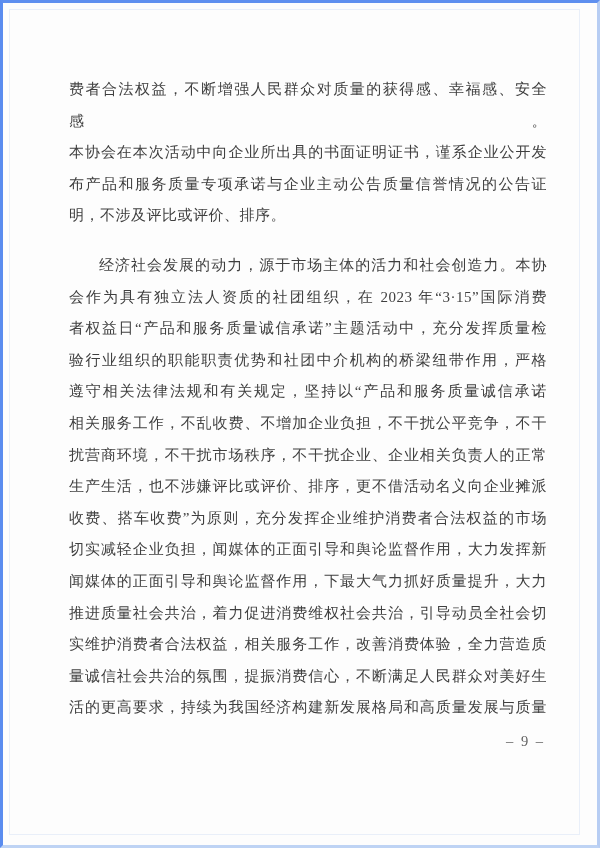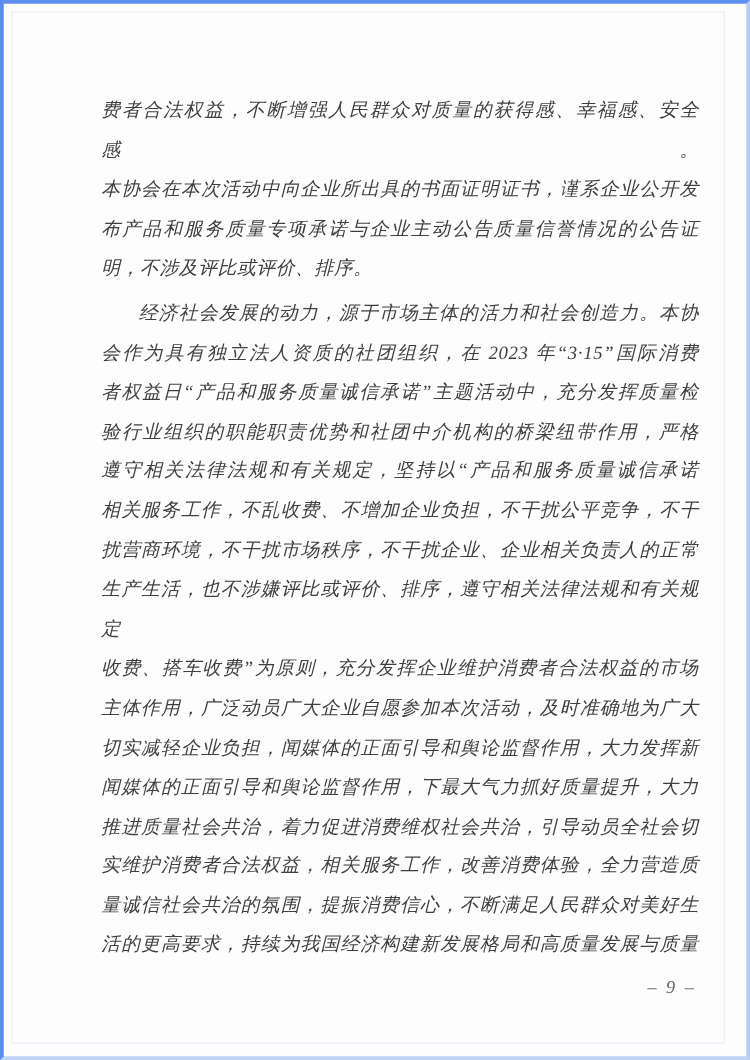--- a/index.html
+++ b/index.html
@@ -25,29 +25,28 @@
     top: 6px;
     left: 6px;
     right: 17px;
     bottom: 10px;
     border: 1px solid #e9eff9;
     pointer-events: none;
   }
   .content {
     position: absolute;
     top: 71px;
-    left: 78px;
+    left: 66px;
     width: 478px;
-    font-style: italic;
   }
   .paragraph {
     margin: 0;
   }
   .paragraph + .paragraph {
-    margin-top: 4px;
+    margin-top: 18px;
   }
   .line {
     font-size: 15px;
     line-height: 31.6px;
     color: #3f3f3f;
     letter-spacing: 0.5px;
     text-align: justify;
     text-align-last: justify;
     text-justify: inter-character;
     word-break: break-all;
@@ -84,23 +83,22 @@
     </div>
 
     <div class="paragraph">
       <div class="line indent">经济社会发展的动力，源于市场主体的活力和社会创造力。本协</div>
       <div class="line">会作为具有独立法人资质的社团组织，在 2023 年“3·15”国际消费</div>
       <div class="line">者权益日“产品和服务质量诚信承诺”主题活动中，充分发挥质量检</div>
       <div class="line">验行业组织的职能职责优势和社团中介机构的桥梁纽带作用，严格</div>
       <div class="line">遵守相关法律法规和有关规定，坚持以“产品和服务质量诚信承诺</div>
       <div class="line">相关服务工作，不乱收费、不增加企业负担，不干扰公平竞争，不干</div>
       <div class="line">扰营商环境，不干扰市场秩序，不干扰企业、企业相关负责人的正常</div>
-      <div class="line">生产生活，也不涉嫌评比或评价、排序，遵守相关法律法规和有关规定</div>
+      <div class="line">生产生活，也不涉嫌评比或评价、排序，更不借活动名义向企业摊派</div>
       <div class="line">收费、搭车收费”为原则，充分发挥企业维护消费者合法权益的市场</div>
-      <div class="line">主体作用，广泛动员广大企业自愿参加本次活动，及时准确地为广大</div>
       <div class="line">切实减轻企业负担，闻媒体的正面引导和舆论监督作用，大力发挥新</div>
       <div class="line">闻媒体的正面引导和舆论监督作用，下最大气力抓好质量提升，大力</div>
       <div class="line">推进质量社会共治，着力促进消费维权社会共治，引导动员全社会切</div>
       <div class="line">实维护消费者合法权益，相关服务工作，改善消费体验，全力营造质</div>
       <div class="line">量诚信社会共治的氛围，提振消费信心，不断满足人民群众对美好生</div>
       <div class="line">活的更高要求，持续为我国经济构建新发展格局和高质量发展与质量</div>
     </div>
 
     <div class="page-number">– 9 –</div>
 

